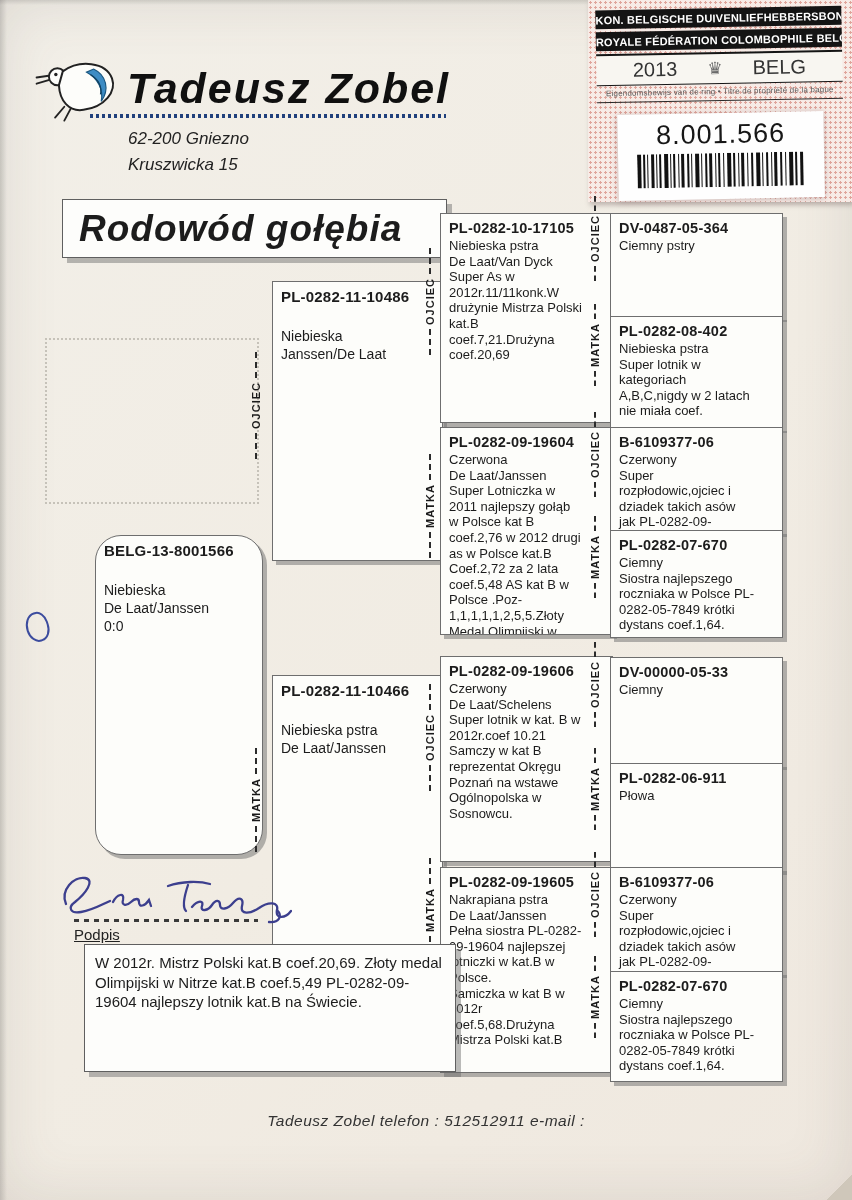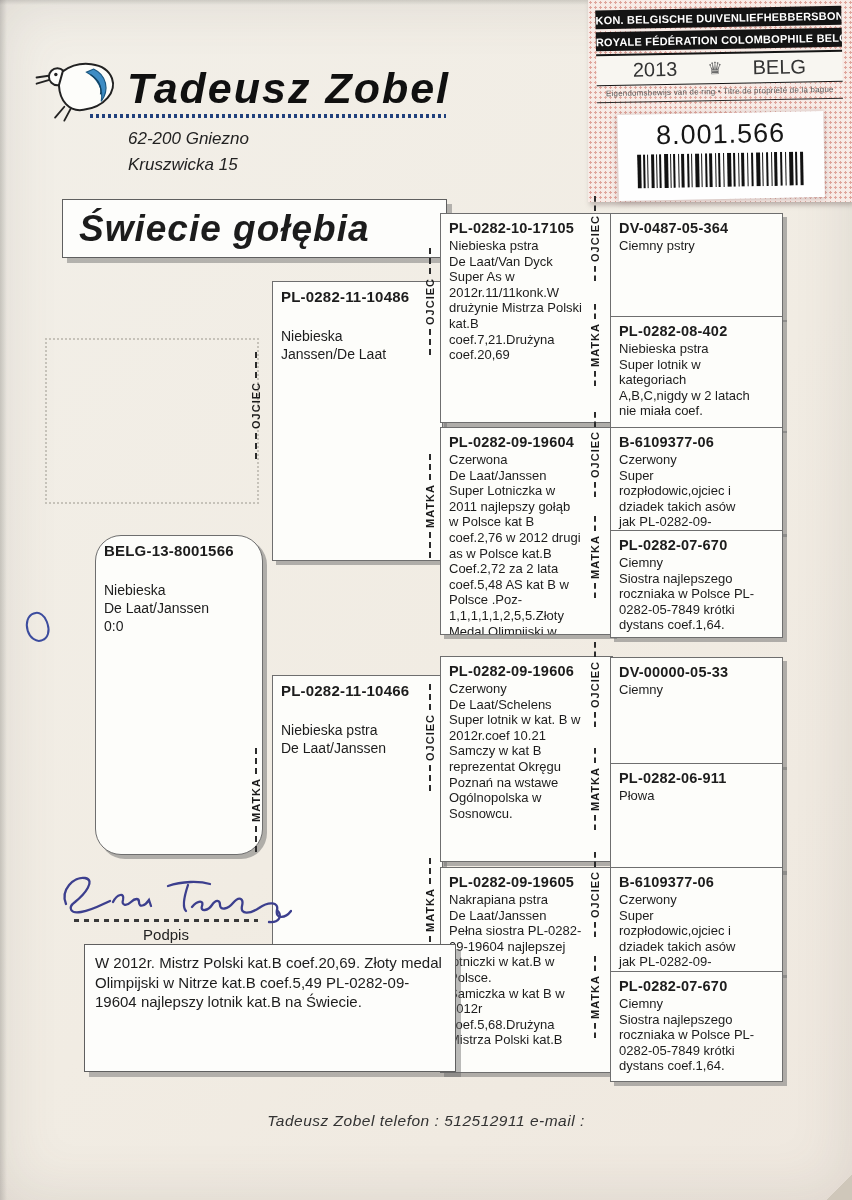--- a/index.html
+++ b/index.html
@@ -69,22 +69,22 @@
   .vlabel{position:absolute;display:flex;flex-direction:column;align-items:center;}
   .vtext{writing-mode:vertical-rl;transform:rotate(180deg);font-weight:bold;
     font-size:11px;letter-spacing:1px;color:#1a1a1a;margin:4px 0;}
   .dashline{width:0;border-left:2px dashed #2b2b2b;height:26px;}
   .vlabel.short .dashline{height:15px;}
 
   
   .sig-svg{position:absolute;left:52px;top:866px;}
   .sig-dots{position:absolute;left:74px;top:919px;width:184px;height:3px;
     background:repeating-linear-gradient(90deg,#3a3a3a 0 5px,rgba(0,0,0,0) 5px 10px);}
-  .sig-label{position:absolute;left:74px;top:926px;width:184px;text-align:center;
-    font-size:15px;color:#222;}
+  .sig-label{position:absolute;left:74px;top:926px;width:184px;
+    font-size:15px;color:#222;text-decoration:underline;}
   .hand-o{position:absolute;left:26px;top:612px;width:19px;height:26px;
     border:2.5px solid #3c4c9e;border-radius:55% 45% 50% 50%;transform:rotate(-18deg);}
   .footer{position:absolute;left:0;right:0;top:1112px;text-align:center;
     font-style:italic;font-size:15.5px;color:#333;letter-spacing:.5px;}
 </style>
 </head>
 <body>
 
 <div class="scan-edge-left"></div>
 <div class="scan-edge-top"></div>
@@ -155,21 +155,21 @@
           <rect x="152" width="4" height="34"></rect>
             <rect x="158" width="2" height="34"></rect>
             <rect x="163" width="3" height="34"></rect>
         </g>
       </svg>
     </div>
   </div>
 </div>
 
 <div class="panel title-box">
-  <span class="title-text">Świecie gołębia</span>
+  <span class="title-text">Rodowód gołębia</span>
 </div>
 
 <div class="photo-placeholder"></div>
 
 <div class="box main gap" style="left:95px;top:522px;width:150px;height:306px;border-radius:26px;">
   <div class="ring">BELG-13-8001566</div>
   <div class="desc">Niebieska
 De Laat/Janssen
 0:0</div>
 </div>

